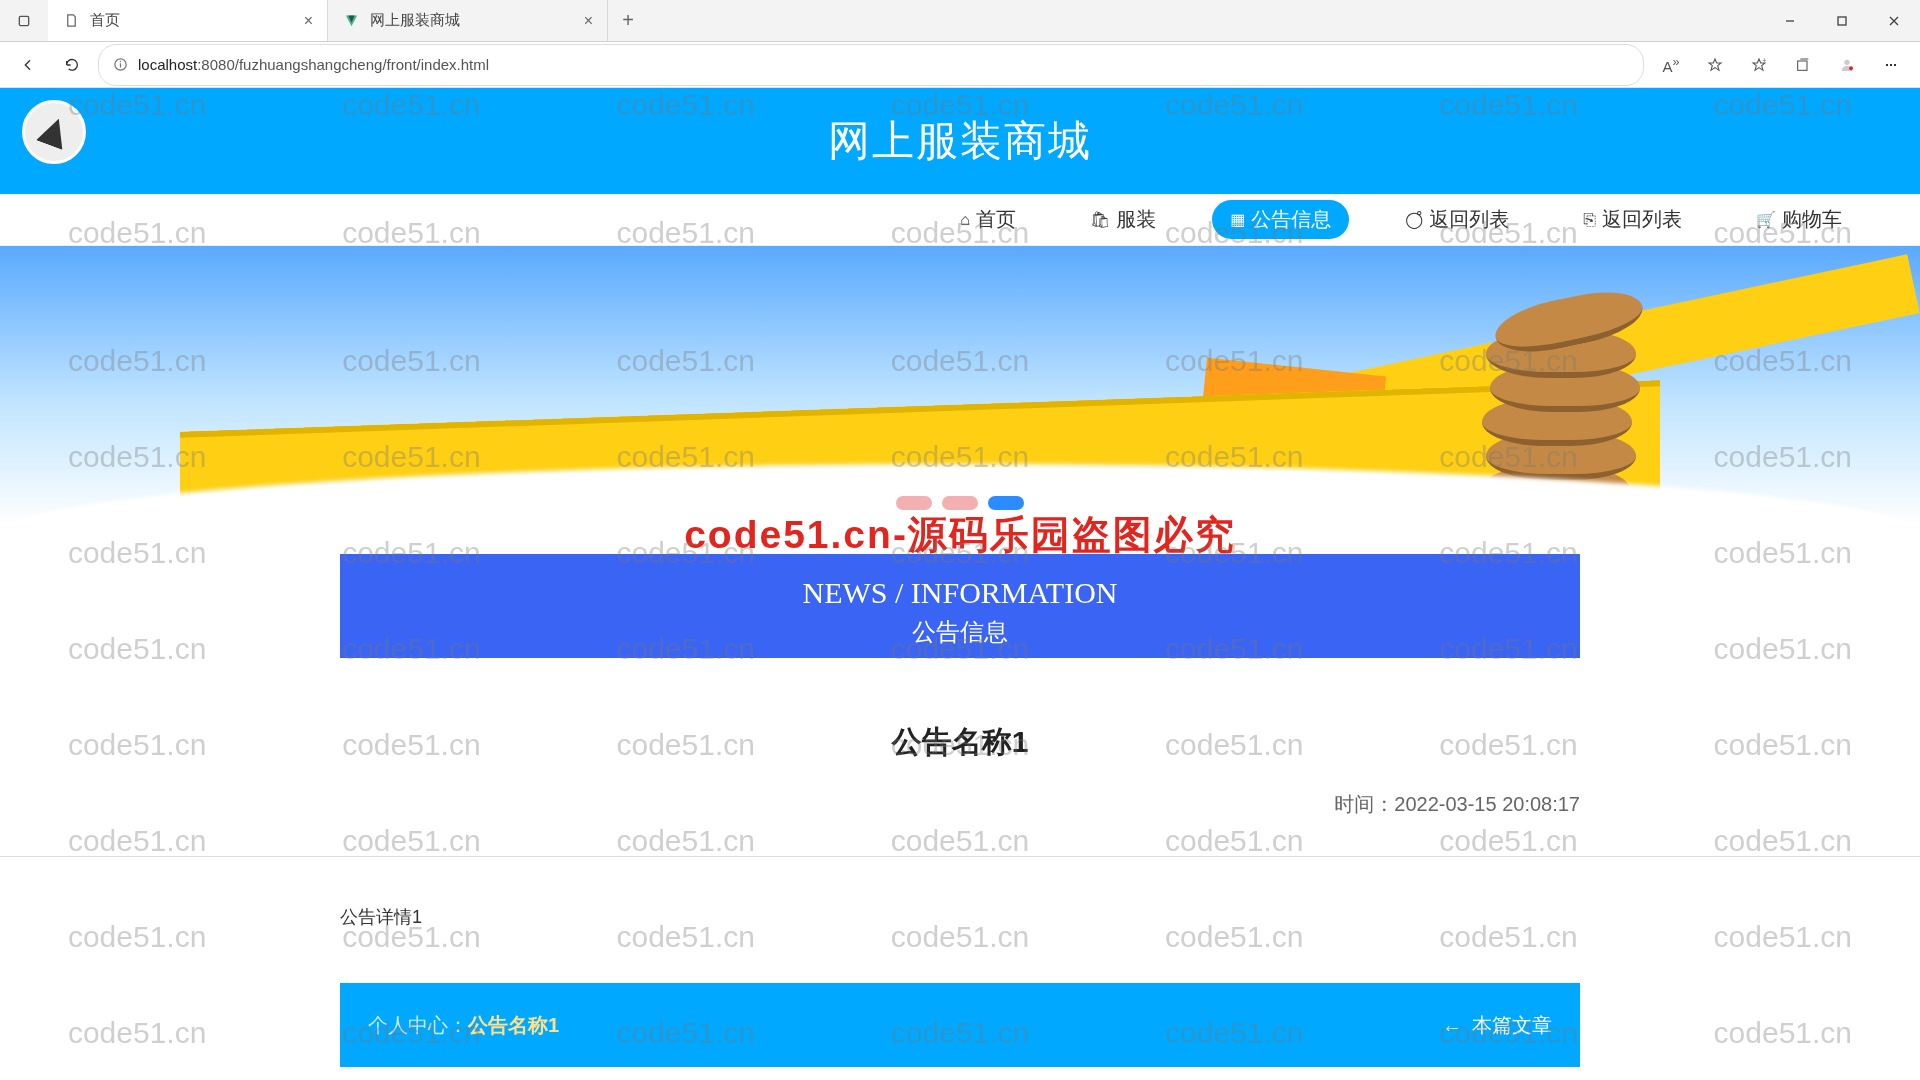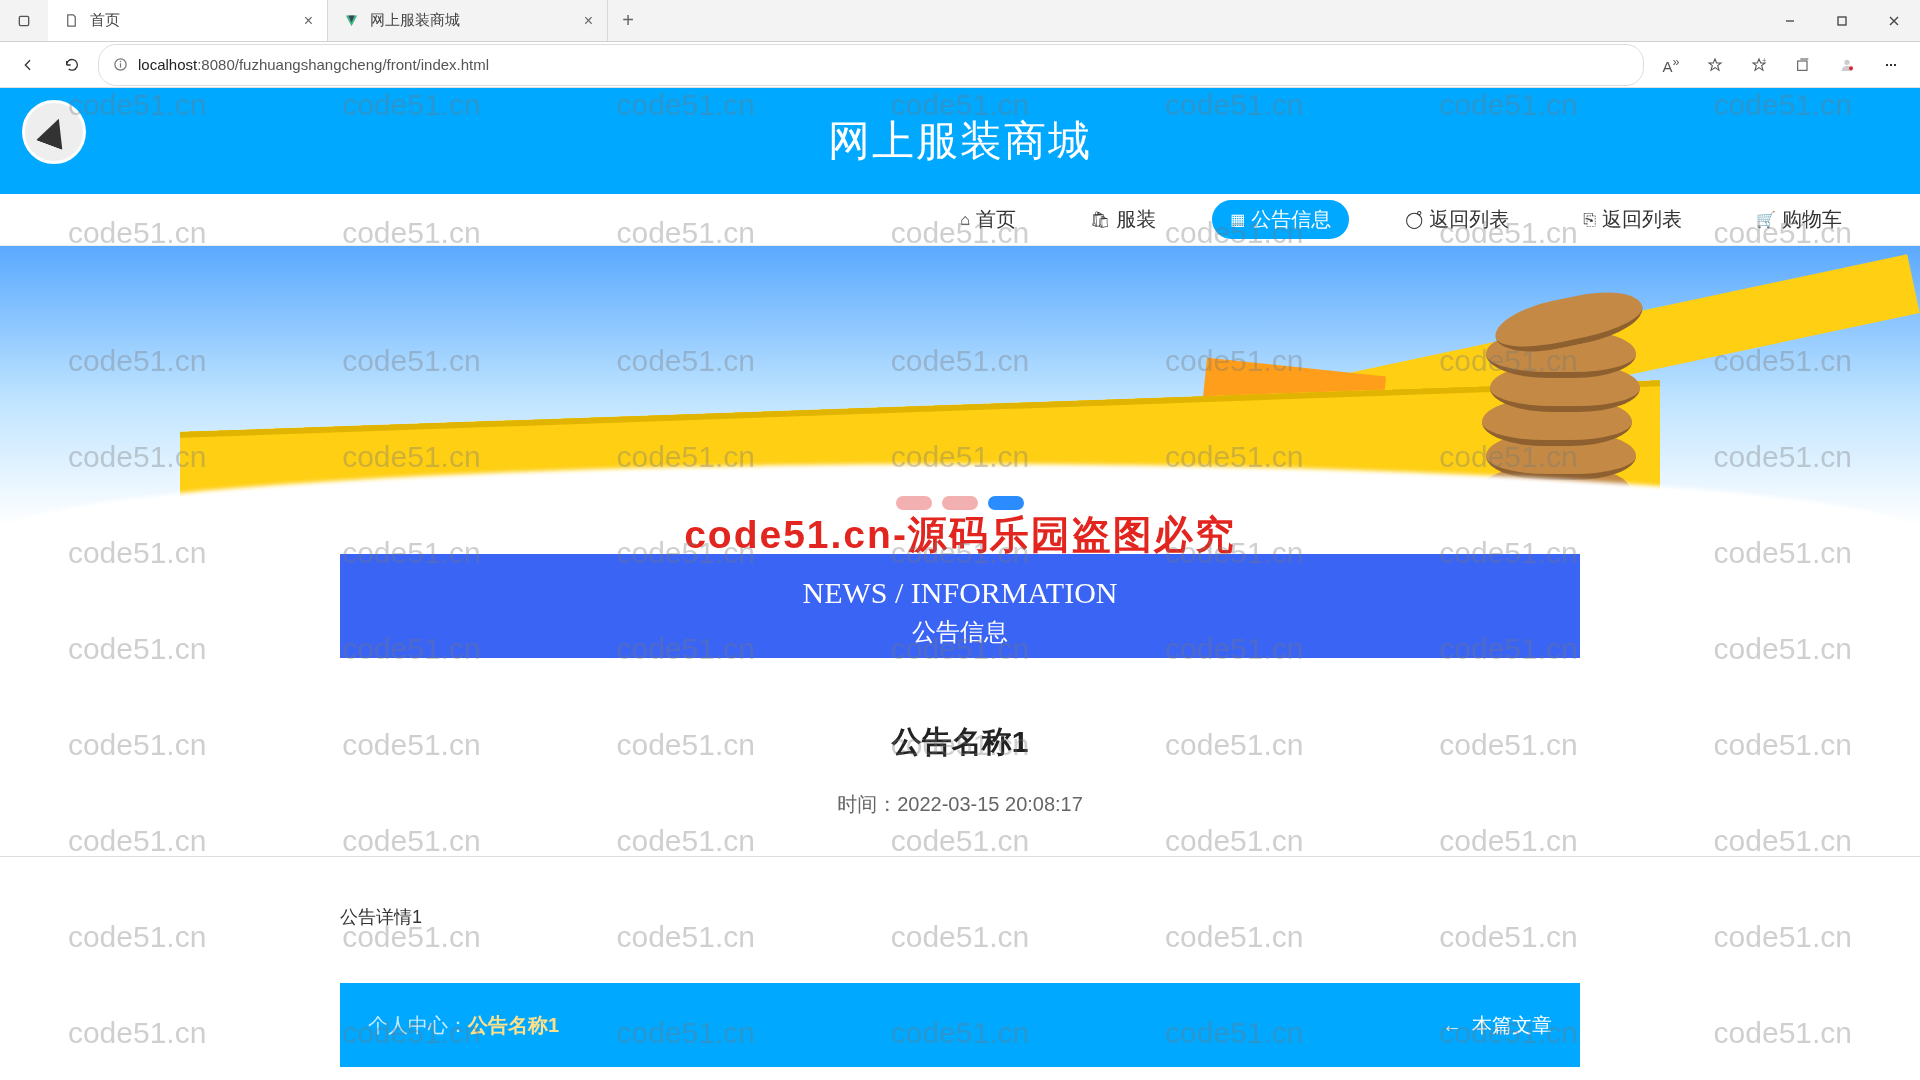--- a/index.html
+++ b/index.html
@@ -53,21 +53,21 @@
   .banner .dot { width:36px; height:14px; border-radius:10px; background:#f2b0b0; }
   .banner .dot.active { background:#2b8cff; }
 
   .container { width:1240px; margin:0 auto; }
 
   .section-head { margin-top:28px; background:#3a64f4; color:#fff; text-align:center; padding:22px 0 10px; }
   .section-head .en { font-family: Georgia, serif; font-size:30px; font-style:normal; }
   .section-head .cn { font-size:24px; margin-top:6px; }
 
   .article-title { text-align:center; font-size:30px; font-weight:700; color:#222; margin-top:64px; }
-  .article-time { text-align:center; font-size:20px; color:#666; margin-top:28px; }
+  .article-time { text-align:right; font-size:20px; color:#666; margin-top:28px; }
   .divider { height:1px; background:#ddd; margin-top:38px; }
   .article-body { font-size:18px; color:#333; margin-top:48px; }
 
   .footer-bar { margin-top:54px; height:84px; background:#00a8ff; display:flex; align-items:center; justify-content:space-between; padding:0 28px; color:#fff; }
   .footer-bar .left { color:#c7ecff; font-size:20px; }
   .footer-bar .left strong { color:#ffe08a; }
   .footer-bar .back { color:#fff; font-size:20px; display:flex; align-items:center; gap:10px; }
 
   
   .wm-layer { position:absolute; inset:0; pointer-events:none; }

